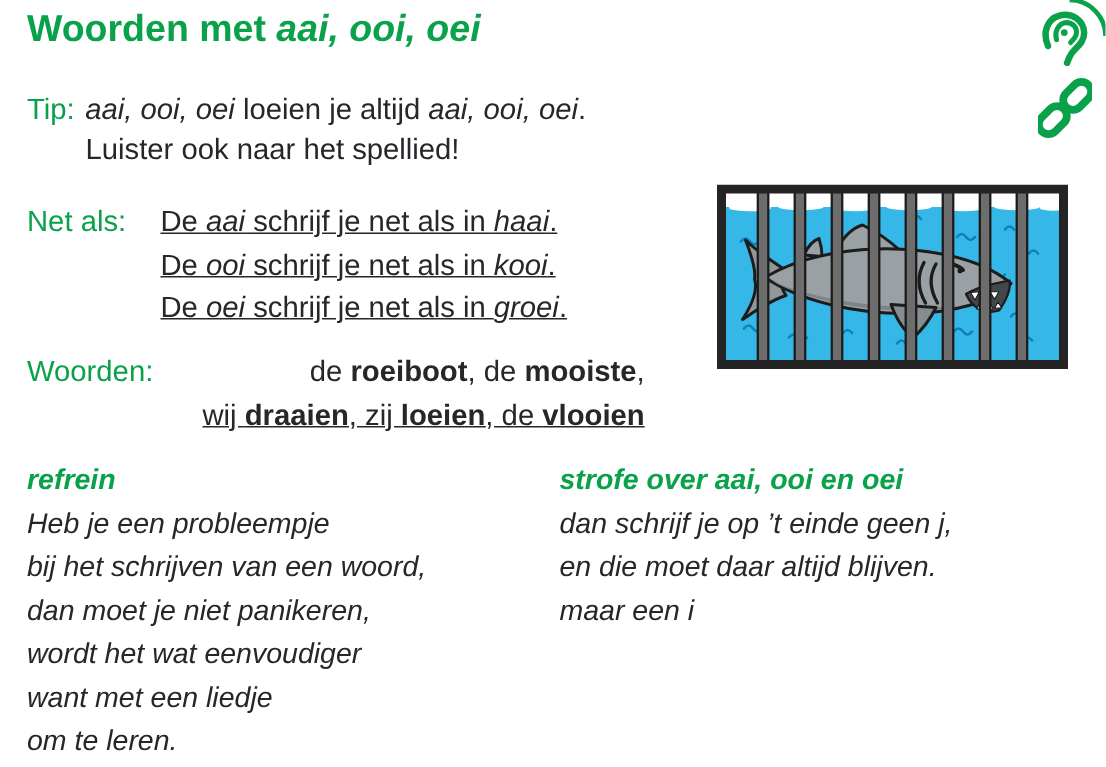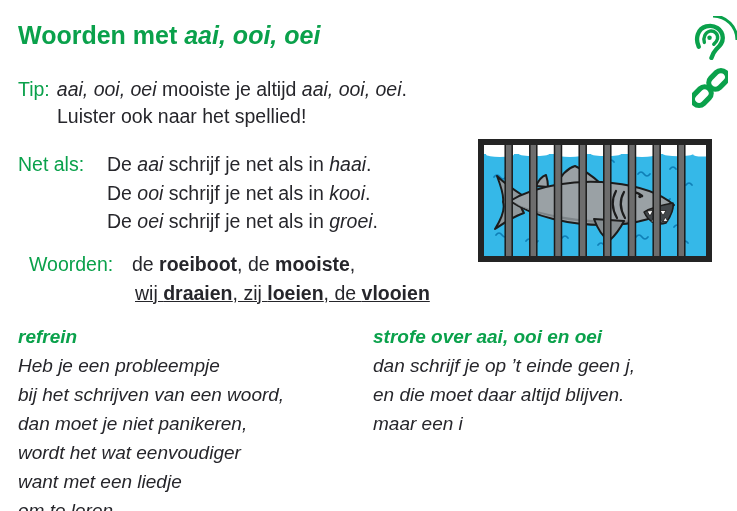--- a/index.html
+++ b/index.html
@@ -6,38 +6,38 @@
     --green:#0aa14b;
     --ink:#26262b;
   }
   *{margin:0;padding:0;box-sizing:border-box;}
   body{
     width:737px;height:511px;background:#fff;
     font-family:"Liberation Sans", sans-serif;
     color:var(--ink);
     position:relative;overflow:hidden;
   }
-  .page{position:absolute;inset:0;background:#fff;margin-top:16px;}
+  .page{position:absolute;inset:0;background:#fff;}
   .it{font-style:italic;}
   .green-label{color:var(--green);font-weight:normal;}
   .title{
     position:absolute;left:18px;top:5px;
     font-size:25px;font-weight:bold;color:var(--green);
     white-space:nowrap;
   }
   .block{position:absolute;font-size:19.5px;white-space:nowrap;}
   .tip{left:18px;top:60px;line-height:27px;}
   .tip .indent{padding-left:39px;}
   .tip .green-label{margin-right:7px;}
   .netals{left:18px;top:134px;line-height:28.5px;}
   .netals .lbl{position:absolute;left:0;top:0;}
-  .netals .content{margin-left:89px;}
+  .netals .content{margin-left:89px;text-decoration:underline;}
   .woorden{left:18px;top:234px;line-height:28.5px;}
-  .woorden .lbl{position:absolute;left:11px;top:0;}
-  .woorden .content{margin-left:114px;}
+  .woorden .lbl{position:absolute;left:0;top:0;}
+  .woorden .content{margin-left:114px;text-align:right;}
   .woorden .l2{margin-left:3px;text-decoration:underline;}
   .col{
     position:absolute;top:306px;
     font-size:19px;line-height:29px;font-style:italic;
     white-space:nowrap;
   }
   .col .heading{color:var(--green);font-weight:bold;}
   .col-left{left:18px;width:348px;}
   .col-right{left:373px;width:358px;}
   .illustration{position:absolute;left:478px;top:123px;width:234px;height:123px;}
@@ -70,21 +70,21 @@
       <g transform="rotate(45 18 23)" fill="none" stroke="#0aa14b" stroke-width="5.2">
         <rect x="11.5" y="1" width="13" height="21" rx="6.5"></rect>
         <rect x="11.5" y="24" width="13" height="21" rx="6.5"></rect>
       </g>
     </svg>
   </div>
 
   <h1 class="title"><span>Woorden met </span><span class="it">aai, ooi, oei</span></h1>
 
   <div class="block tip">
-    <div><span class="green-label">Tip:</span><span class="it">aai, ooi, oei</span><span> mooiste je altijd </span><span class="it">aai, ooi, oei</span><span>.</span></div>
+    <div><span class="green-label">Tip:</span><span class="it">aai, ooi, oei</span><span> loeien je altijd </span><span class="it">aai, ooi, oei</span><span>.</span></div>
     <div class="indent">Luister ook naar het spellied!</div>
   </div>
 
   <div class="block netals">
     <span class="green-label lbl">Net als:</span>
     <div class="content">
       <div><span>De </span><span class="it">aai</span><span> schrijf je net als in </span><span class="it">haai</span><span>.</span></div>
       <div><span>De </span><span class="it">ooi</span><span> schrijf je net als in </span><span class="it">kooi</span><span>.</span></div>
       <div><span>De </span><span class="it">oei</span><span> schrijf je net als in </span><span class="it">groei</span><span>.</span></div>
     </div>

